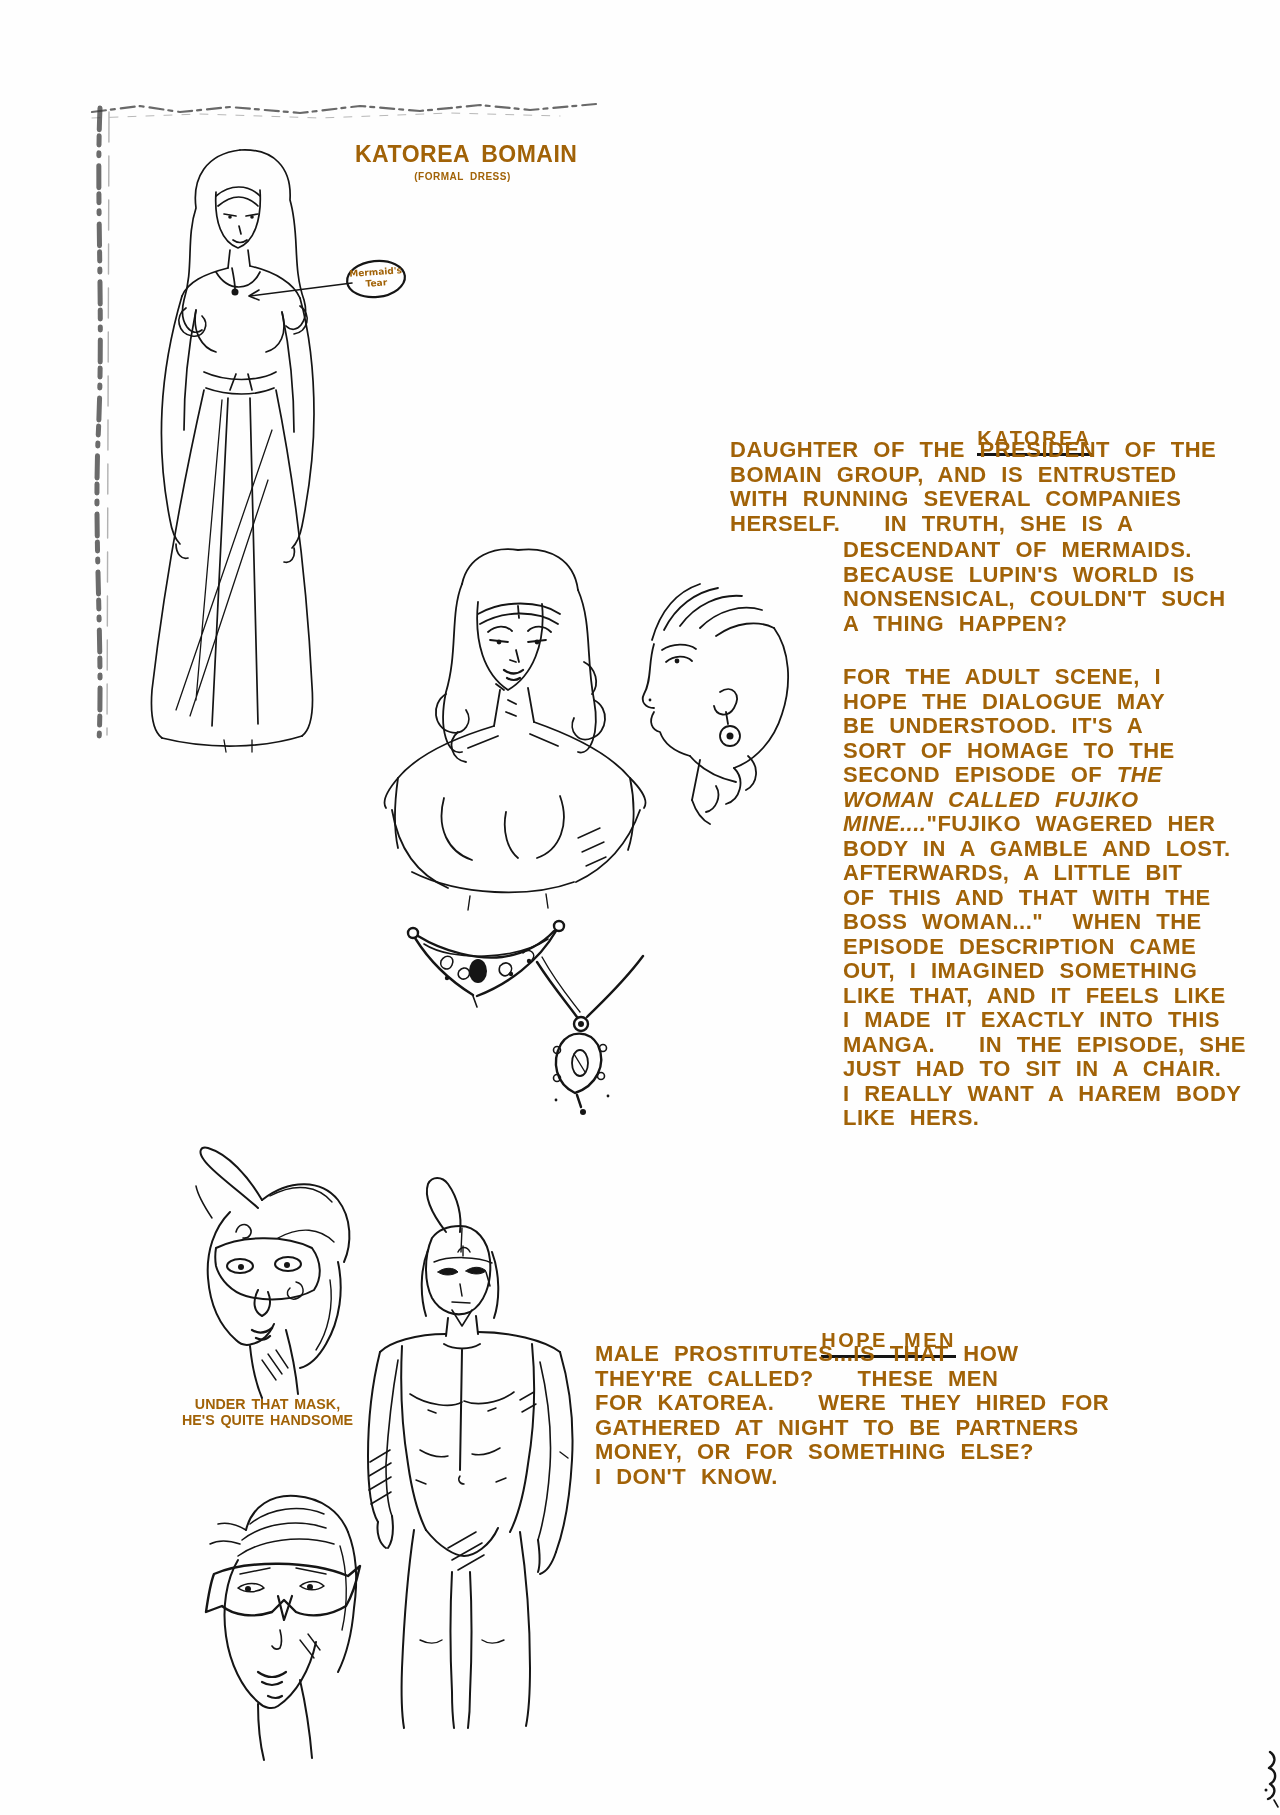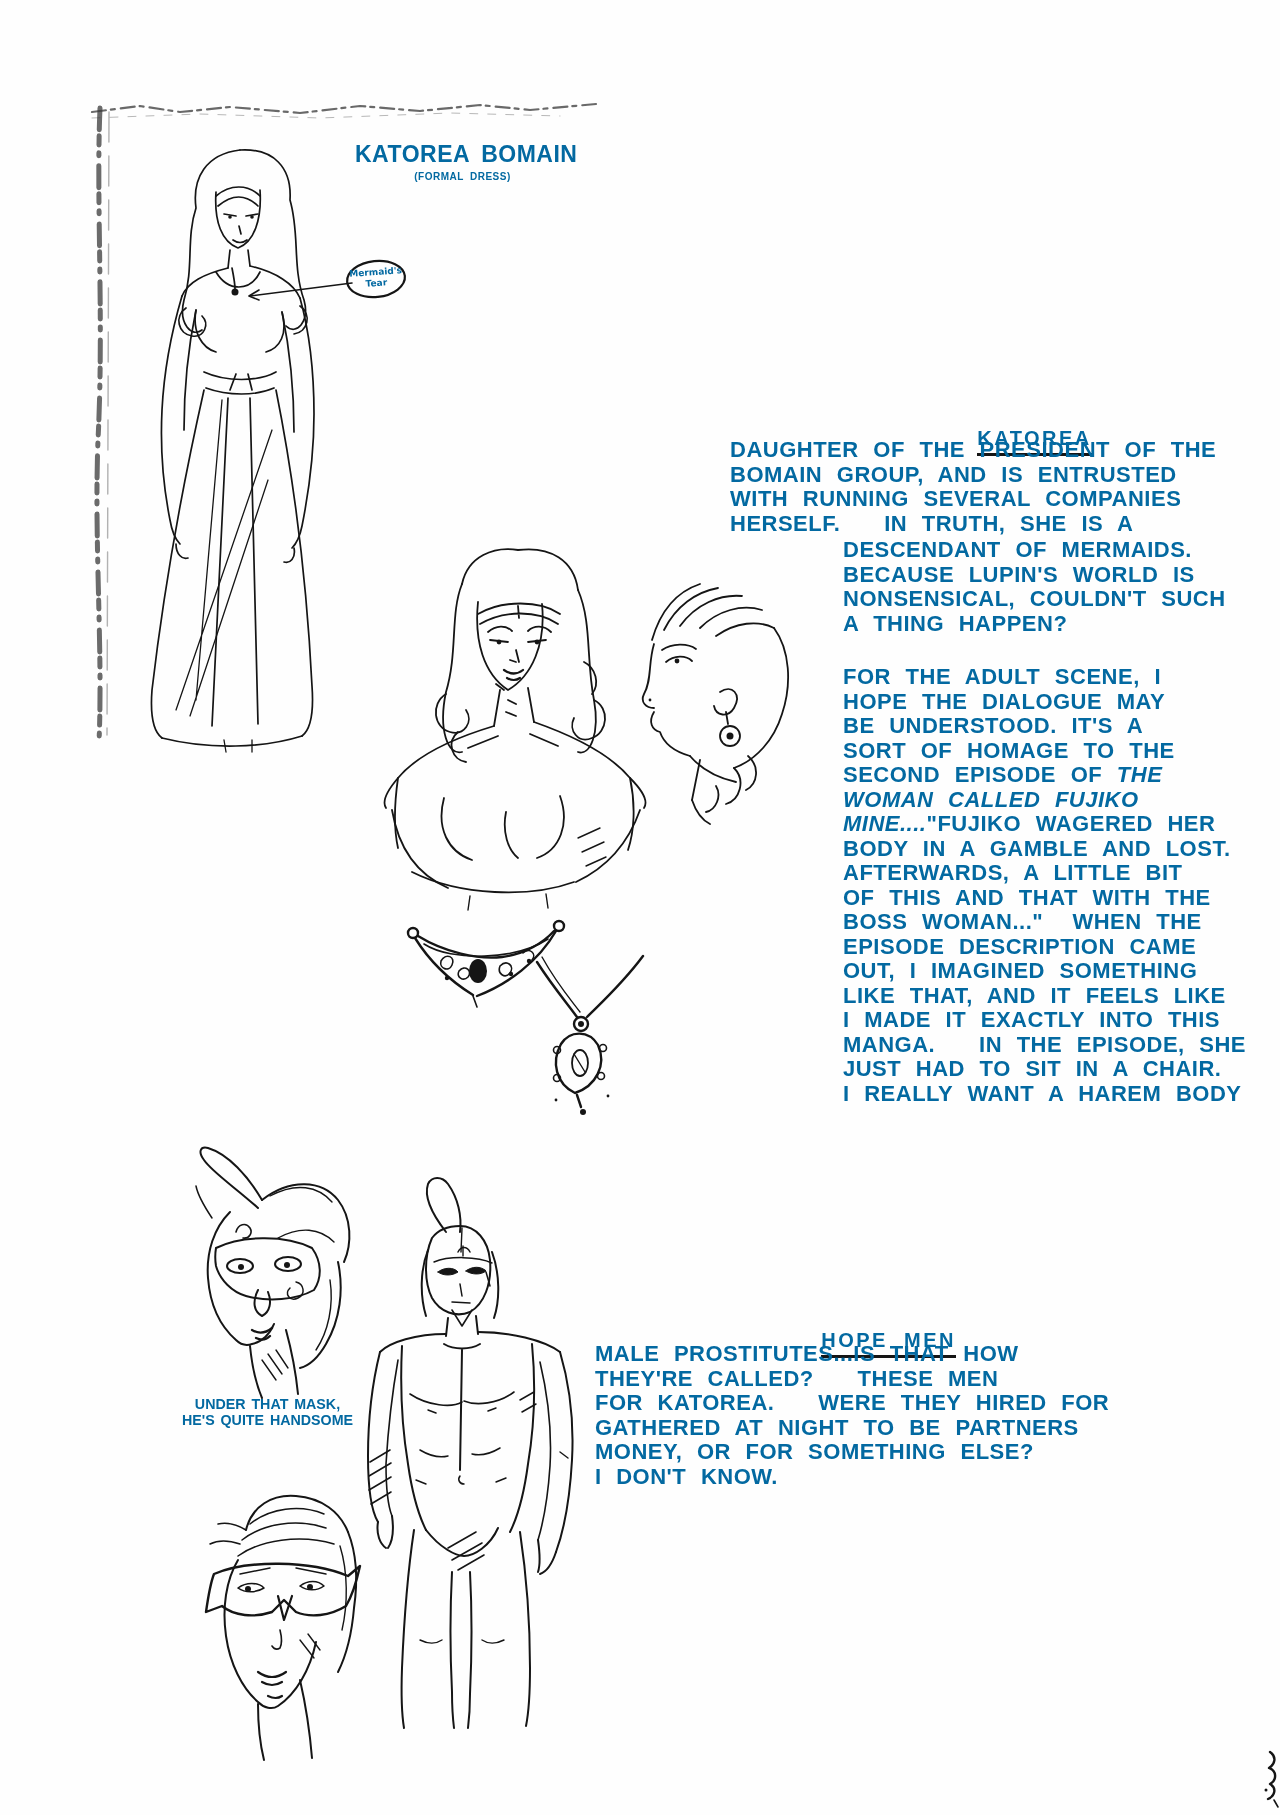--- a/index.html
+++ b/index.html
@@ -1,19 +1,19 @@
 <!DOCTYPE html>
 <html><head>
 <meta charset="utf-8">
 <style>
   html,body{margin:0;padding:0;background:#e8e8e8;}
   .page{
     position:relative;width:1280px;height:1815px;margin:0 auto;
     background:#fefefe;overflow:hidden;
-    font-family:"Liberation Sans",sans-serif;color:#0369a1;
+    font-family:"Liberation Sans",sans-serif;color:#a16207;
   }
   .abs{position:absolute;}
   svg.overlay{position:absolute;left:0;top:0;width:1280px;height:1815px;pointer-events:none;}
   
   .para{font-weight:700;font-size:22px;line-height:24.5px;letter-spacing:.5px;word-spacing:8px;}
   .para .tline{white-space:pre;}
   .para i{font-style:italic;}
   .heading{font-weight:700;font-size:20px;letter-spacing:2.5px;word-spacing:8px;white-space:pre;}
   .heading .underline{display:inline-block;border-bottom:3.5px solid #151515;padding-bottom:3px;}
   .title-block{text-align:center;}
@@ -287,20 +287,21 @@
       <div class="tline"><span>AFTERWARDS, A LITTLE BIT</span></div>
       <div class="tline"><span>OF THIS AND THAT WITH THE</span></div>
       <div class="tline"><span>BOSS WOMAN..."  WHEN THE</span></div>
       <div class="tline"><span>EPISODE DESCRIPTION CAME</span></div>
       <div class="tline"><span>OUT, I IMAGINED SOMETHING</span></div>
       <div class="tline"><span>LIKE THAT, AND IT FEELS LIKE</span></div>
       <div class="tline"><span>I MADE IT EXACTLY INTO THIS</span></div>
       <div class="tline"><span>MANGA.   IN THE EPISODE, SHE</span></div>
       <div class="tline"><span>JUST HAD TO SIT IN A CHAIR.</span></div>
       <div class="tline"><span>I REALLY WANT A HAREM BODY</span></div>
+      <div class="tline"><span>LIKE HERS.</span></div>
     </div>
 
   <div class="abs heading" style="left:757px;top:1306px;">
     <span class="underline">HOPE MEN</span>
   </div>
 
   <div class="abs para" style="left:595px;top:1342px;">
       <div class="tline"><span>MALE PROSTITUTES...IS THAT HOW</span></div>
       <div class="tline"><span>THEY'RE CALLED?   THESE MEN</span></div>
       <div class="tline"><span>FOR KATOREA.   WERE THEY HIRED FOR</span></div>

